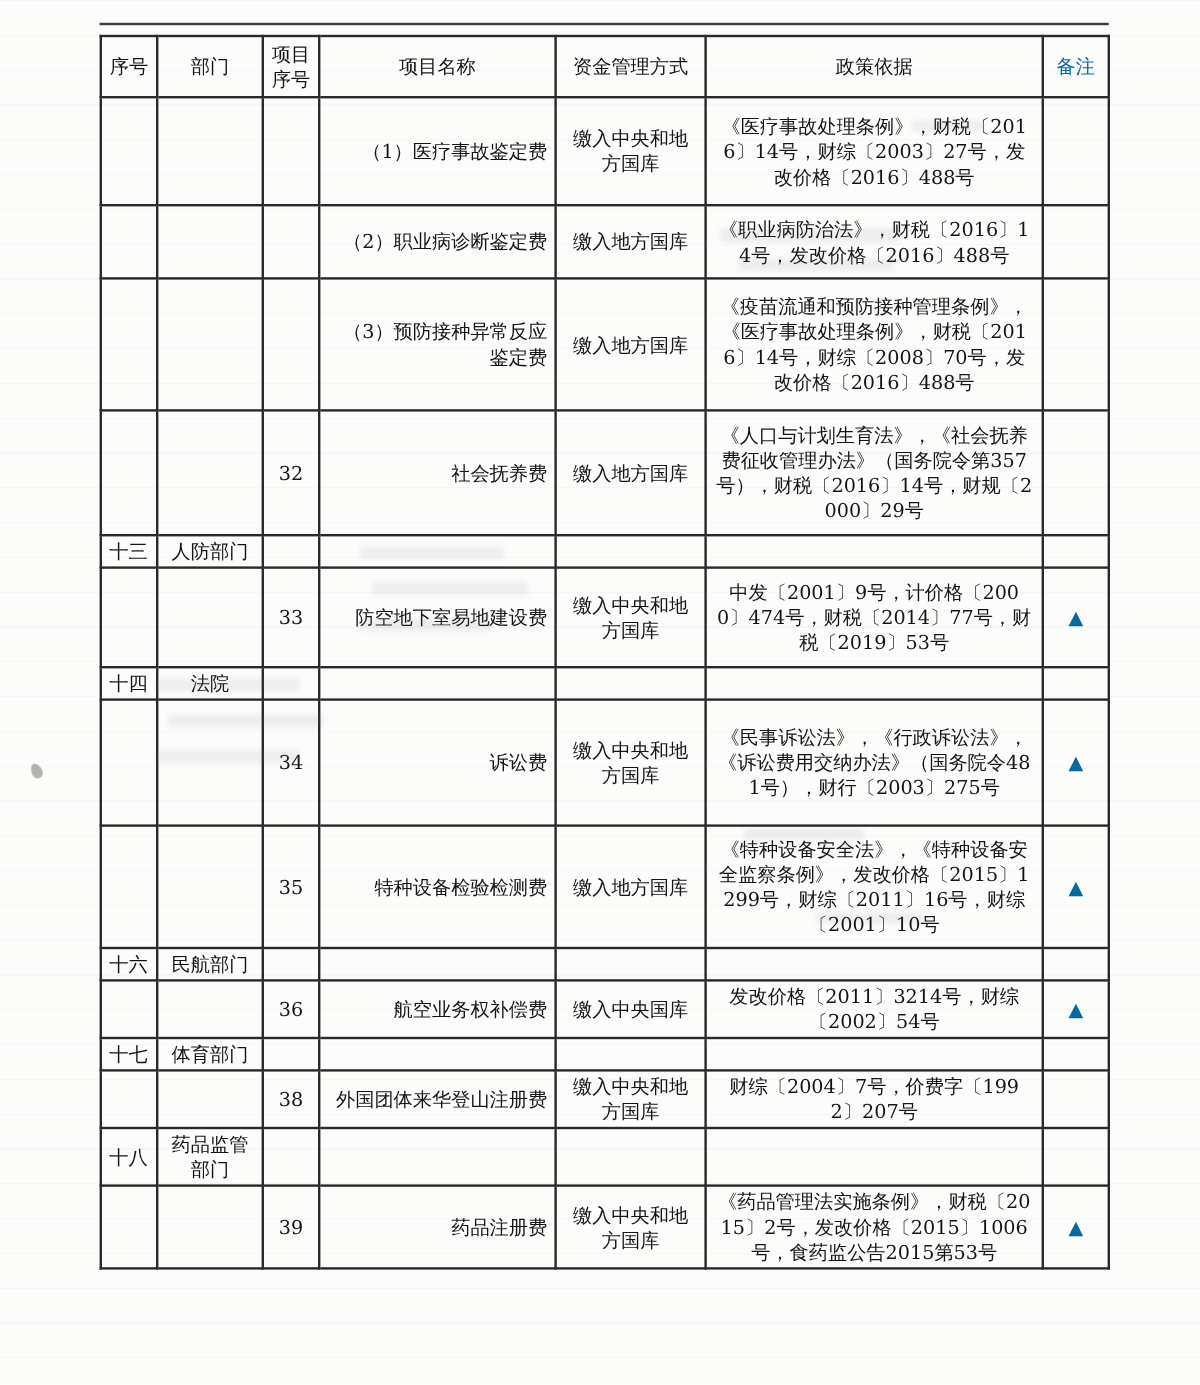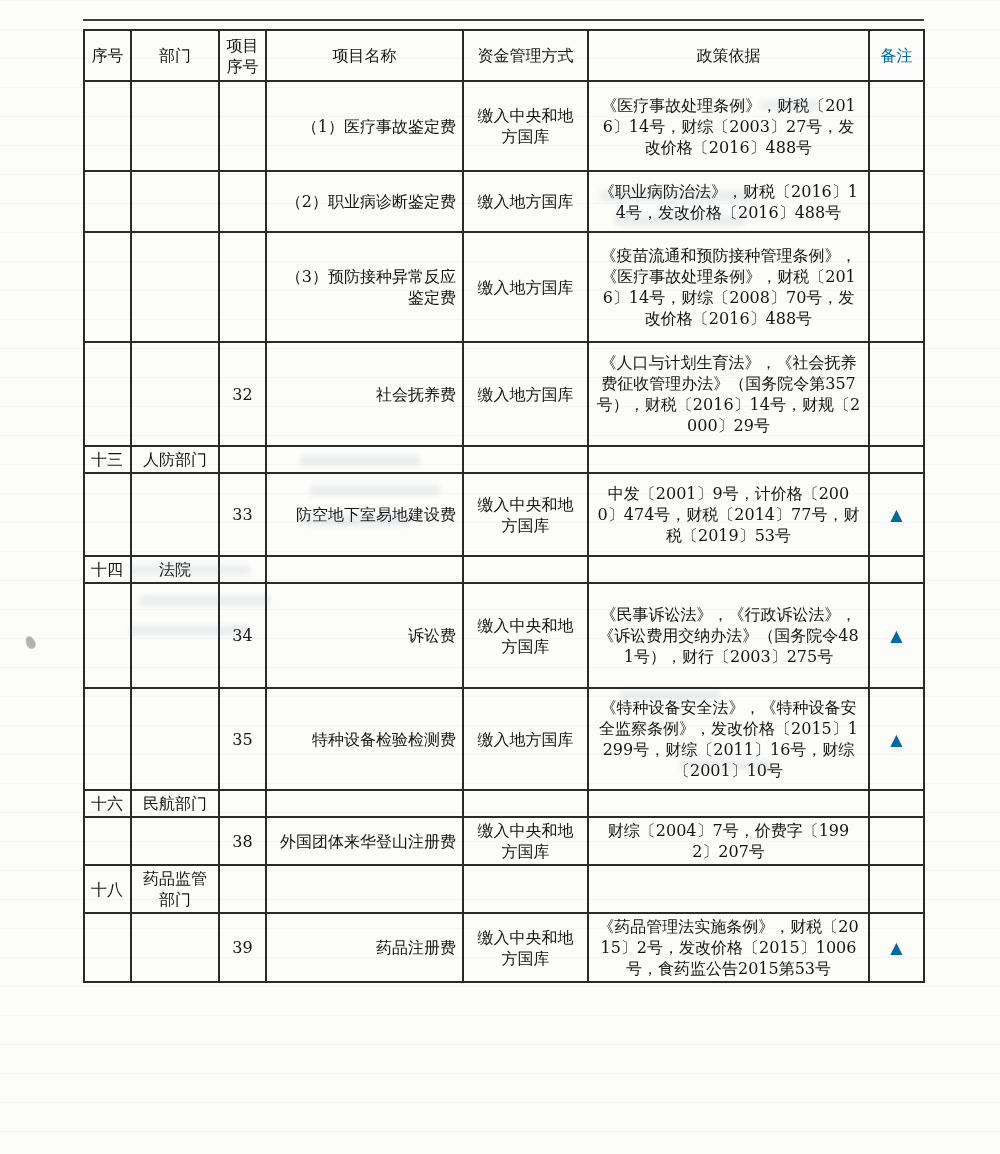--- a/index.html
+++ b/index.html
@@ -160,20 +160,38 @@
         </tr>
         <tr style="height: 23px;">
           <td class="c-xuhao">十六</td>
           <td class="c-bumen">民航部门</td>
           <td class="c-no"></td>
           <td class="c-name"></td>
           <td class="c-fund"></td>
           <td class="c-policy"></td>
           <td class="c-remark"></td>
         </tr>
+        <tr style="height: 45px;">
+          <td class="c-xuhao"></td>
+          <td class="c-bumen"></td>
+          <td class="c-no">36</td>
+          <td class="c-name">航空业务权补偿费</td>
+          <td class="c-fund">缴入中央国库</td>
+          <td class="c-policy">发改价格〔2011〕3214号，财综〔2002〕54号</td>
+          <td class="c-remark">▲</td>
+        </tr>
+        <tr style="height: 23px;">
+          <td class="c-xuhao">十七</td>
+          <td class="c-bumen">体育部门</td>
+          <td class="c-no"></td>
+          <td class="c-name"></td>
+          <td class="c-fund"></td>
+          <td class="c-policy"></td>
+          <td class="c-remark"></td>
+        </tr>
         <tr style="height: 39px;">
           <td class="c-xuhao"></td>
           <td class="c-bumen"></td>
           <td class="c-no">38</td>
           <td class="c-name">外国团体来华登山注册费</td>
           <td class="c-fund">缴入中央和地方国库</td>
           <td class="c-policy">财综〔2004〕7号，价费字〔1992〕207号</td>
           <td class="c-remark"></td>
         </tr>
         <tr style="height: 40px;">

